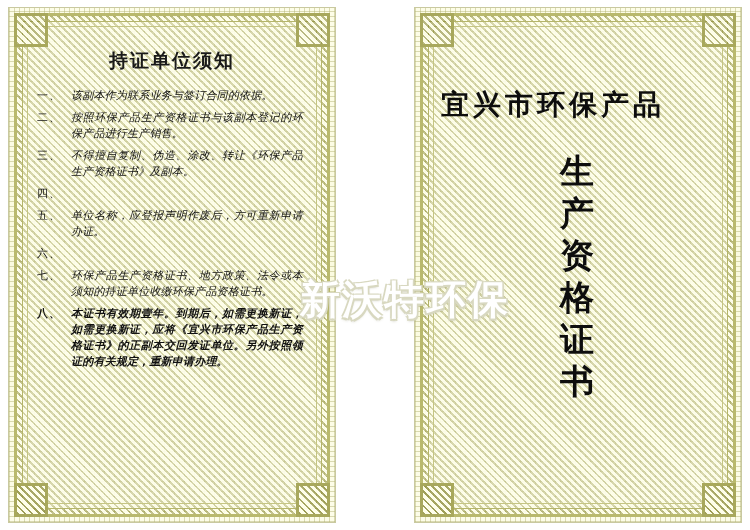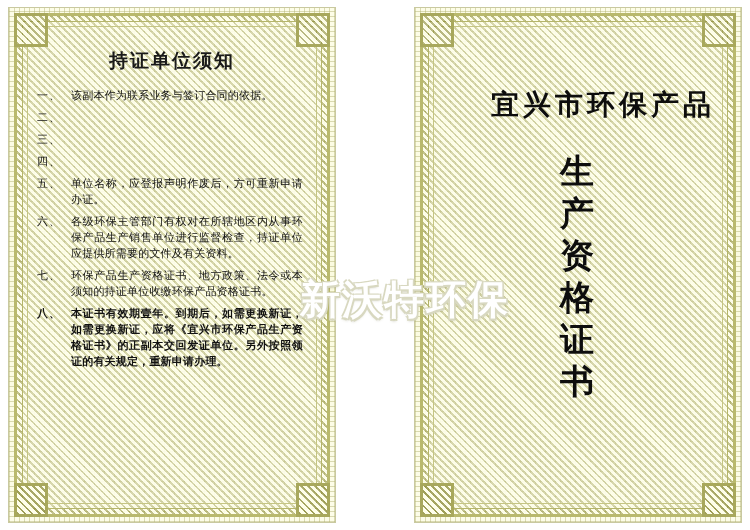--- a/index.html
+++ b/index.html
@@ -125,29 +125,30 @@
   }
   .notice-num {
     flex: 0 0 34px;
     text-align: left;
     letter-spacing: 1px;
   }
   .notice-text {
     flex: 1 1 auto;
     text-align: justify;
     letter-spacing: 0.2px;
+    font-style: italic;
   }
   .notice-item.bold .notice-text,
   .notice-item.bold .notice-num {
     font-weight: bold;
   }
 
   
   .issuer {
-    text-align: right;
+    text-align: left;
     font-family: "DejaVu Serif", serif;
     font-weight: bold;
     font-size: 28px;
     color: #0d0d0d;
     letter-spacing: 4px;
     margin-top: 52px;
   }
   .main-title {
     margin-top: 26px;
     text-align: center;
@@ -200,38 +201,39 @@
       <div class="notice-title">持证单位须知</div>
       <div class="notice-list">
 
         <div class="notice-item">
           <span class="notice-num">一、</span>
           <span class="notice-text">该副本作为联系业务与签订合同的依据。</span>
         </div>
 
         <div class="notice-item">
           <span class="notice-num">二、</span>
+          <span class="notice-text">按照环保产品生产资格证书与该副本登记的环保产品进行生产销售。</span>
         </div>
 
         <div class="notice-item">
           <span class="notice-num">三、</span>
+          <span class="notice-text">不得擅自复制、伪造、涂改、转让《环保产品生产资格证书》及副本。</span>
         </div>
 
         <div class="notice-item">
           <span class="notice-num">四、</span>
         </div>
 
         <div class="notice-item">
           <span class="notice-num">五、</span>
           <span class="notice-text">单位名称，应登报声明作废后，方可重新申请办证。</span>
         </div>
 
         <div class="notice-item">
           <span class="notice-num">六、</span>
-          <span class="notice-text">各级环保主管部门有权对在所辖地区内从事环保产品生产销售单位进行监督检查，持证单位应提供所需要的文件及有关资料。</span>
         </div>
 
         <div class="notice-item">
           <span class="notice-num">七、</span>
           <span class="notice-text">环保产品生产资格证书、地方政策、法令或本须知的持证单位收缴环保产品资格证书。</span>
         </div>
 
         <div class="notice-item bold">
           <span class="notice-num">八、</span>
           <span class="notice-text">本证书有效期壹年。到期后，如需更换新证，如需更换新证，应将《宜兴市环保产品生产资格证书》的正副本交回发证单位。另外按照领证的有关规定，重新申请办理。</span>

